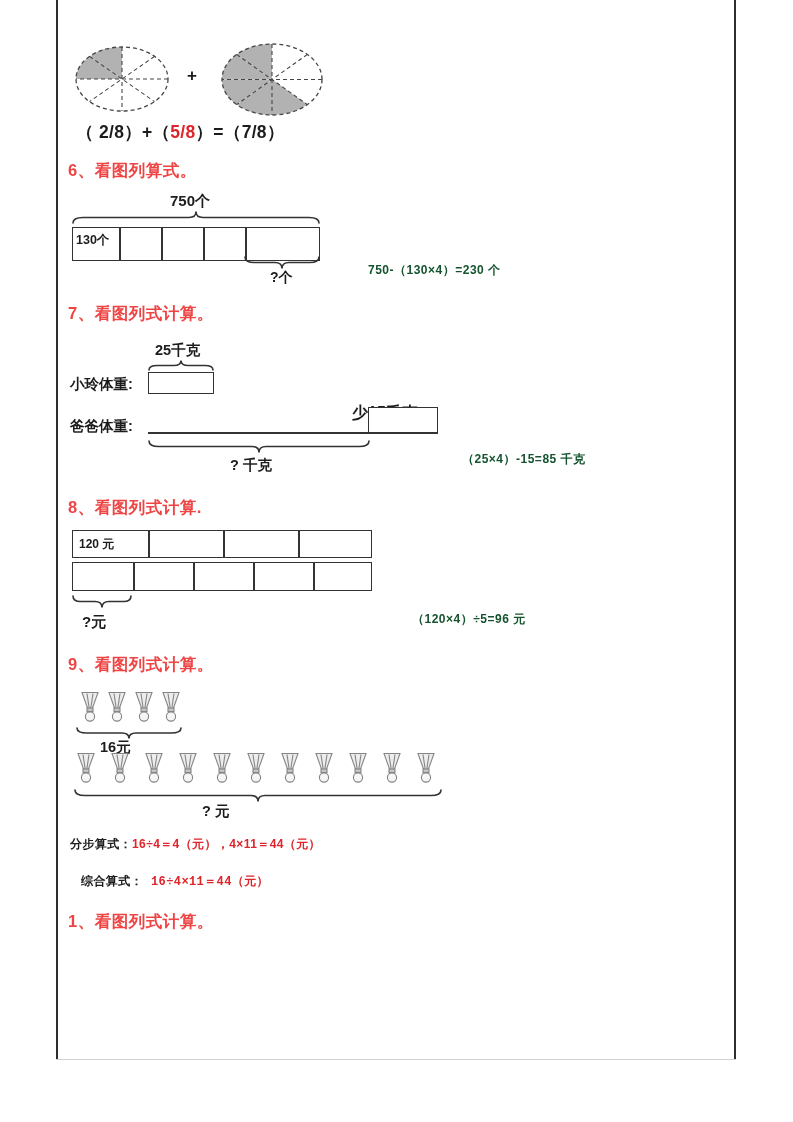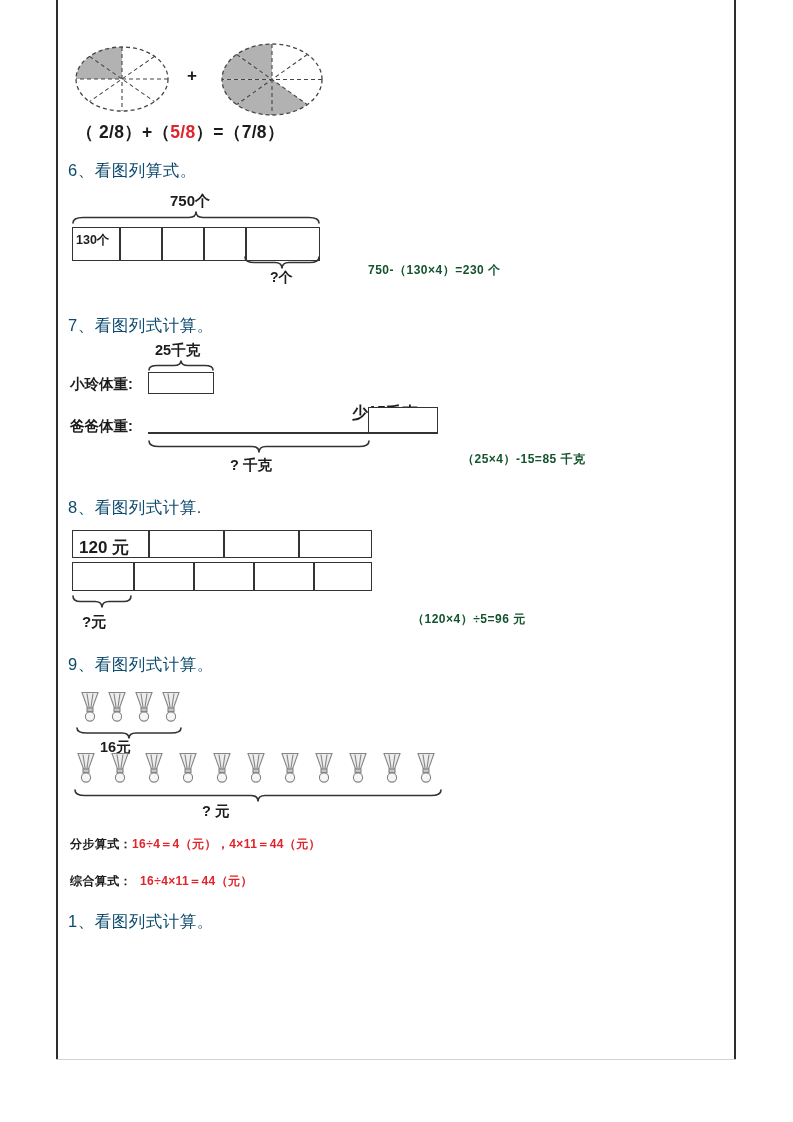--- a/index.html
+++ b/index.html
@@ -8,21 +8,21 @@
     background:#ffffff;
     font-family:"Liberation Sans","DejaVu Sans",sans-serif;
     position:relative;
     overflow:hidden;
     color:#1c1c1c;
   }
   .page { position:absolute; inset:0; background:#fff; }
   .red { color:#e0242a; }
   .vborder { position:absolute; top:0; width:2px; height:1060px; background:#2e2e2e; }
   .hborder { position:absolute; height:1px; background:#d2d2d2; }
-  .title { position:absolute; font-size:16.5px; font-weight:400; color:#0c4a6e; letter-spacing:0.5px; }
+  .title { position:absolute; font-size:16.5px; font-weight:700; color:#ef4444; letter-spacing:0.5px; }
   .answer { position:absolute; font-size:12px; font-weight:700; color:#14532d; letter-spacing:0.5px; }
   .lbl { position:absolute; font-weight:700; color:#1c1c1c; }
   .eq { position:absolute; font-size:17.5px; font-weight:700; letter-spacing:0.3px; }
   .pie { position:absolute; }
   .plus { position:absolute; font-size:17px; font-weight:700; }
   .bar { position:absolute; border:1.6px solid #333; background:#fff; }
   .divider { position:absolute; top:-1px; bottom:-1px; width:1.6px; background:#333; }
   .brace { position:absolute; }
   .hline { position:absolute; background:#333; }
   .shuttle-row { position:absolute; display:flex; align-items:flex-end; }
@@ -80,21 +80,21 @@
     <span class="lbl" style="left:3px; top:4px; font-size:12.5px;">130个</span>
   </div>
   <div class="brace" style="left:244px; top:256px; width:76px; height:13px;">
       <svg width="76" height="13" style="display:block">
         <path d="M1,1 Q1,6.5 10.5,6.5 L31,6.5 Q38,6.5 38,12.5 Q38,6.5 45,6.5 L65.5,6.5 Q75,6.5 75,1" fill="none" stroke="#333" stroke-width="1.6" stroke-linecap="round"></path>
       </svg>
     </div>
   <div class="lbl" style="left:270px; top:269px; font-size:14px;">?个</div>
   <div class="answer" style="left:368px; top:262px;">750-（130×4）=230 个</div>
 
-  <div class="title" style="left:68px; top:303px;margin-top:12px;">7、看图列式计算。</div>
+  <div class="title" style="left:68px; top:303px;">7、看图列式计算。</div>
   <div class="lbl" style="left:155px; top:341px; font-size:14.5px;">25千克</div>
   <div class="brace" style="left:148px; top:360px; width:66px; height:11px;">
       <svg width="66" height="11" style="display:block">
         <path d="M1,10 Q1,5.5 9.25,5.5 L26,5.5 Q33,5.5 33,0.5 Q33,5.5 40,5.5 L56.75,5.5 Q65,5.5 65,10" fill="none" stroke="#333" stroke-width="1.6" stroke-linecap="round"></path>
       </svg>
     </div>
   <div class="lbl" style="left:70px; top:375px; font-size:14.5px;">小玲体重:</div>
   <div class="bar" style="left:148px; top:372px; width:66px; height:22px;"></div>
   <div class="lbl" style="left:352px; top:403px; font-size:16px;">少15千克</div>
   <div class="lbl" style="left:70px; top:417px; font-size:14.5px;">爸爸体重:</div>
@@ -106,21 +106,21 @@
       </svg>
     </div>
   <div class="lbl" style="left:230px; top:456px; font-size:14.5px;">? 千克</div>
   <div class="answer" style="left:462px; top:451px;">（25×4）-15=85 千克</div>
 
   <div class="title" style="left:68px; top:497px;">8、看图列式计算.</div>
   <div class="bar" style="left:72px; top:530px; width:300px; height:28px;">
     <div class="divider" style="left:75px;"></div>
     <div class="divider" style="left:150px;"></div>
     <div class="divider" style="left:225px;"></div>
-    <span class="lbl" style="left:6px; top:5px; font-size:17px;">120 元</span>
+    <span class="lbl" style="left:6px; top:5px; font-size:12px;">120 元</span>
   </div>
   <div class="bar" style="left:72px; top:562px; width:300px; height:29px;">
     <div class="divider" style="left:60px;"></div>
     <div class="divider" style="left:120px;"></div>
     <div class="divider" style="left:180px;"></div>
     <div class="divider" style="left:240px;"></div>
   </div>
   <div class="brace" style="left:72px; top:595px; width:60px; height:13px;">
       <svg width="60" height="13" style="display:block">
         <path d="M1,1 Q1,6.5 8.5,6.5 L23,6.5 Q30,6.5 30,12.5 Q30,6.5 37,6.5 L51.5,6.5 Q59,6.5 59,1" fill="none" stroke="#333" stroke-width="1.6" stroke-linecap="round"></path>
@@ -278,19 +278,19 @@
   <div class="brace" style="left:74px; top:789px; width:368px; height:13px;">
       <svg width="368" height="13" style="display:block">
         <path d="M1,1 Q1,6.5 11,6.5 L177,6.5 Q184,6.5 184,12.5 Q184,6.5 191,6.5 L357,6.5 Q367,6.5 367,1" fill="none" stroke="#333" stroke-width="1.6" stroke-linecap="round"></path>
       </svg>
     </div>
   <div class="lbl" style="left:202px; top:802px; font-size:14.5px;">? 元</div>
 
   <div class="inline-answer" style="left:70px; top:836px;">
     <span>分步算式：</span><span class="red">16÷4＝4（元），4×11＝44（元）</span>
   </div>
-  <div class="inline-answer" style="left:70px; top:873px;">
+  <div class="inline-answer" style="left:81px; top:873px;font-family:Liberation Mono, monospace;">
     <span>综合算式：</span><span class="red" style="margin-left:8px;">16÷4×11＝44（元）</span>
   </div>
 
   <div class="title" style="left:68px; top:911px;">1、看图列式计算。</div>
 
 </div>
 
 </body></html>

